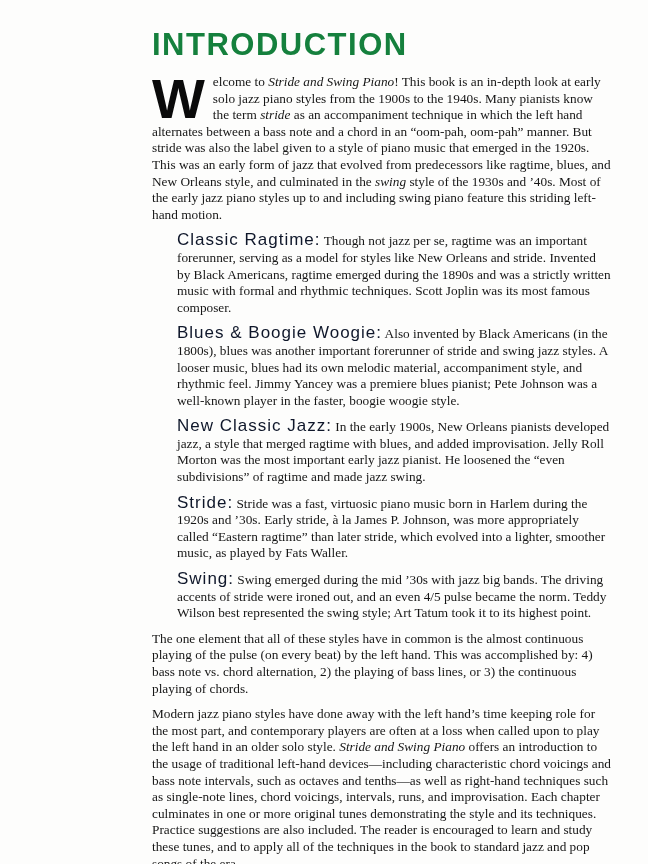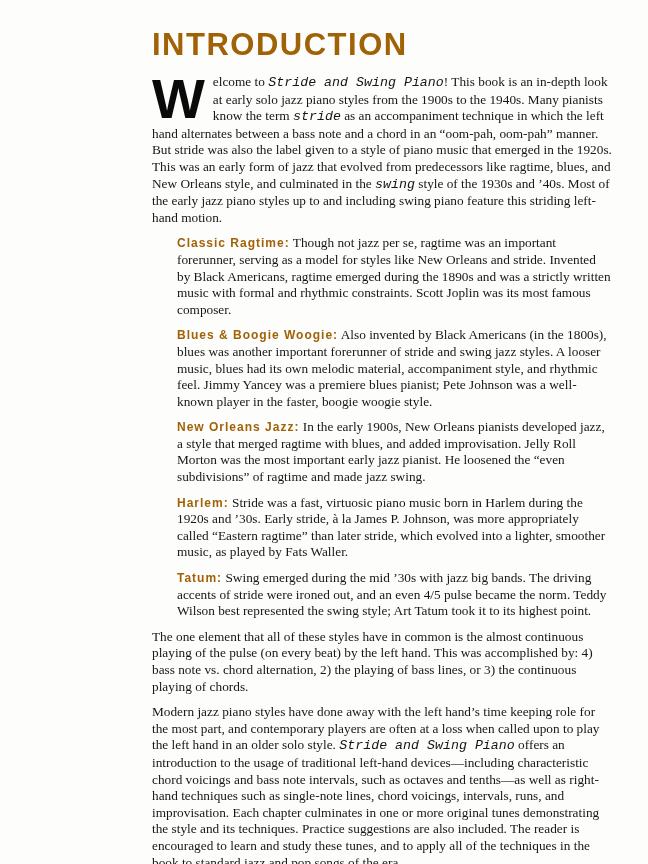--- a/index.html
+++ b/index.html
@@ -20,61 +20,61 @@
     left: 152px;
     top: 28px;
     width: 460px;
   }
   .doc-title {
     font-family: "Liberation Sans", sans-serif;
     font-weight: 900;
     font-size: 31px;
     line-height: 33px;
     letter-spacing: 1.5px;
-    color: #a16207;
+    color: #15803d;
     margin: 0 0 13px 0;
   }
   p { margin: 0 0 9px 0; }
   .drop-cap {
     float: left;
     font-family: "Liberation Sans", sans-serif;
     font-weight: 900;
     font-size: 56px;
     line-height: 44px;
     margin: 3px 8px 0 0;
     color: #0a0a0a;
   }
   .style-list { margin: 0; padding: 0 0 0 25px; list-style: none; }
   .style-item { margin: 0 0 9px 0; }
   .style-label {
     font-family: "Liberation Sans", sans-serif;
-    font-weight: bold;
-    font-size: 12px;
+    font-weight: normal;
+    font-size: 17px;
     letter-spacing: 1px;
-    color: #a16207;
+    color: #0f172a;
   }
-  em { font-style: italic; font-family: Liberation Mono, monospace; }
+  em { font-style: italic; }
 </style>
 </head>
 <body>
 
 <div class="page">
   <div class="content">
 
     <h1 class="doc-title">INTRODUCTION</h1>
 
     <p><span class="drop-cap">W</span><span><span>elcome to </span><em>Stride and Swing Piano</em><span>! This book is an in-depth look at early solo jazz piano styles from the 1900s to the 1940s. Many pianists know the term </span><em>stride</em><span> as an accompaniment technique in which the left hand alternates between a bass note and a chord in an “oom-pah, oom-pah” manner. But stride was also the label given to a style of piano music that emerged in the 1920s. This was an early form of jazz that evolved from predecessors like ragtime, blues, and New Orleans style, and culminated in the </span><em>swing</em><span> style of the 1930s and ’40s. Most of the early jazz piano styles up to and including swing piano feature this striding left-hand motion.</span></span></p>
 
 
     <ul class="style-list">
-      <li class="style-item"><span class="style-label">Classic Ragtime:</span><span> Though not jazz per se, ragtime was an important forerunner, serving as a model for styles like New Orleans and stride. Invented by Black Americans, ragtime emerged during the 1890s and was a strictly written music with formal and rhythmic constraints. Scott Joplin was its most famous composer.</span></li>
+      <li class="style-item"><span class="style-label">Classic Ragtime:</span><span> Though not jazz per se, ragtime was an important forerunner, serving as a model for styles like New Orleans and stride. Invented by Black Americans, ragtime emerged during the 1890s and was a strictly written music with formal and rhythmic techniques. Scott Joplin was its most famous composer.</span></li>
       <li class="style-item"><span class="style-label">Blues &amp; Boogie Woogie:</span><span> Also invented by Black Americans (in the 1800s), blues was another important forerunner of stride and swing jazz styles. A looser music, blues had its own melodic material, accompaniment style, and rhythmic feel. Jimmy Yancey was a premiere blues pianist; Pete Johnson was a well-known player in the faster, boogie woogie style.</span></li>
-      <li class="style-item"><span class="style-label">New Orleans Jazz:</span><span> In the early 1900s, New Orleans pianists developed jazz, a style that merged ragtime with blues, and added improvisation. Jelly Roll Morton was the most important early jazz pianist. He loosened the “even subdivisions” of ragtime and made jazz swing.</span></li>
-      <li class="style-item"><span class="style-label">Harlem:</span><span> Stride was a fast, virtuosic piano music born in Harlem during the 1920s and ’30s. Early stride, à la James P. Johnson, was more appropriately called “Eastern ragtime” than later stride, which evolved into a lighter, smoother music, as played by Fats Waller.</span></li>
-      <li class="style-item"><span class="style-label">Tatum:</span><span> Swing emerged during the mid ’30s with jazz big bands. The driving accents of stride were ironed out, and an even 4/5 pulse became the norm. Teddy Wilson best represented the swing style; Art Tatum took it to its highest point.</span></li>
+      <li class="style-item"><span class="style-label">New Classic Jazz:</span><span> In the early 1900s, New Orleans pianists developed jazz, a style that merged ragtime with blues, and added improvisation. Jelly Roll Morton was the most important early jazz pianist. He loosened the “even subdivisions” of ragtime and made jazz swing.</span></li>
+      <li class="style-item"><span class="style-label">Stride:</span><span> Stride was a fast, virtuosic piano music born in Harlem during the 1920s and ’30s. Early stride, à la James P. Johnson, was more appropriately called “Eastern ragtime” than later stride, which evolved into a lighter, smoother music, as played by Fats Waller.</span></li>
+      <li class="style-item"><span class="style-label">Swing:</span><span> Swing emerged during the mid ’30s with jazz big bands. The driving accents of stride were ironed out, and an even 4/5 pulse became the norm. Teddy Wilson best represented the swing style; Art Tatum took it to its highest point.</span></li>
     </ul>
 
     <p>The one element that all of these styles have in common is the almost continuous playing of the pulse (on every beat) by the left hand. This was accomplished by: 4) bass note vs. chord alternation, 2) the playing of bass lines, or 3) the continuous playing of chords.</p>
 
     <p><span>Modern jazz piano styles have done away with the left hand’s time keeping role for the most part, and contemporary players are often at a loss when called upon to play the left hand in an older solo style. </span><em>Stride and Swing Piano</em><span> offers an introduction to the usage of traditional left-hand devices—including characteristic chord voicings and bass note intervals, such as octaves and tenths—as well as right-hand techniques such as single-note lines, chord voicings, intervals, runs, and improvisation. Each chapter culminates in one or more original tunes demonstrating the style and its techniques. Practice suggestions are also included. The reader is encouraged to learn and study these tunes, and to apply all of the techniques in the book to standard jazz and pop songs of the era.</span></p>
 
   </div>
 </div>
 
 </body></html>

